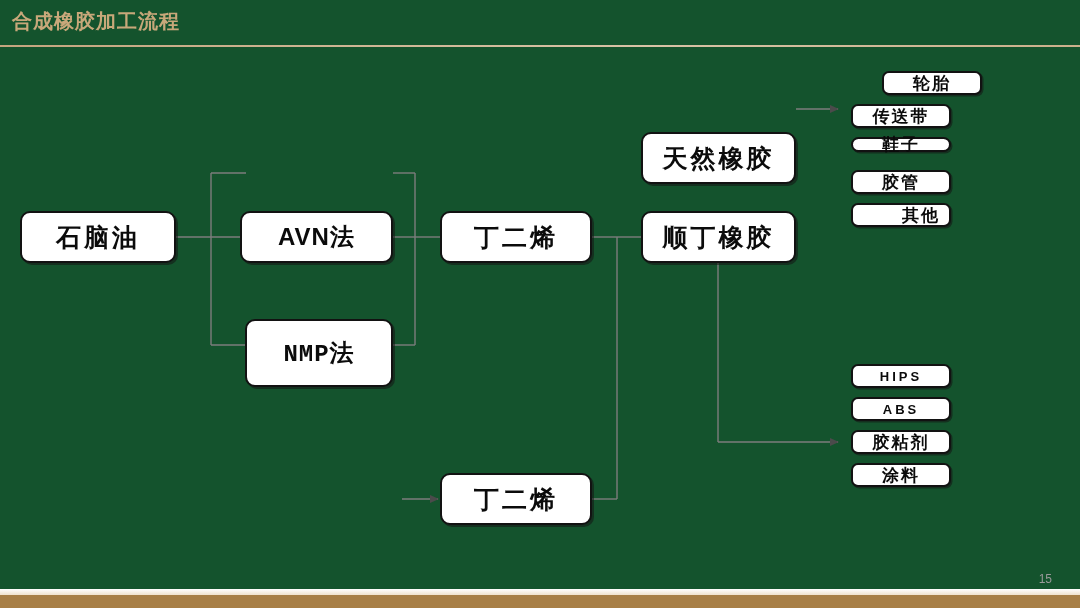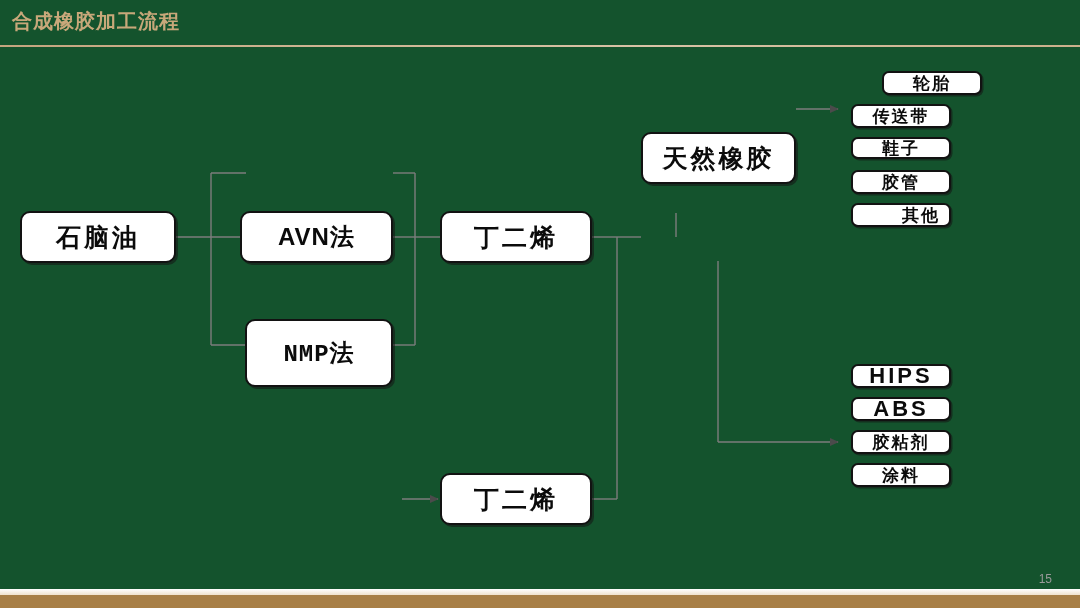--- a/index.html
+++ b/index.html
@@ -141,21 +141,21 @@
   }
   .node.prod {
     font-size: 17px;
     letter-spacing: 2px;
     border-width: 2px;
     border-radius: 7px;
     box-shadow: 1.5px 1.5px 0 0 rgba(20,20,20,0.55);
   }
   .node.prod.latin-small {
     font-family: "Liberation Sans", sans-serif;
-    font-size: 22px;
+    font-size: 13px;
     letter-spacing: 3px;
   }
 </style>
 </head>
 <body>
 
 <div class="slide">
 
   <div class="slide-title">合成橡胶加工流程</div>
   <div class="header-rule"></div>
@@ -208,24 +208,25 @@
     <div class="node big" style="left:20px; top:165px; width:156px; height:52px;">石脑油</div>
 
     <div class="node latin" style="left:240px; top:165px; width:153px; height:52px;">AVN法</div>
     <div class="node latin" style="left:245px; top:273px; width:148px; height:68px;font-family:Liberation Mono, monospace;">NMP法</div>
 
     <div class="node big" style="left:440px; top:165px; width:152px; height:52px;">丁二烯</div>
 
     <div class="node big" style="left:440px; top:427px; width:152px; height:52px;">丁二烯</div>
 
     <div class="node big" style="left:641px; top:86px; width:155px; height:52px;">天然橡胶</div>
+    <div class="node big" style="left:641px; top:165px; width:155px; height:52px;">顺丁橡胶</div>
 
     <div class="node prod" style="left:851px; top:25px; width:100px; height:24px;margin-left:31px;">轮胎</div>
     <div class="node prod" style="left:851px; top:58px; width:100px; height:24px;">传送带</div>
-    <div class="node prod" style="left:851px; top:91px; width:100px; height:22px;">鞋子</div>
+    <div class="node prod" style="left:851px; top:91px; width:100px; height:15px;border-radius:9px;">鞋子</div>
     <div class="node prod" style="left:851px; top:124px; width:100px; height:24px;">胶管</div>
     <div class="node prod" style="left:851px; top:157px; width:100px; height:24px;padding-left:40px;">其他</div>
 
     <div class="node prod latin-small" style="left:851px; top:318px; width:100px; height:24px;">HIPS</div>
     <div class="node prod latin-small" style="left:851px; top:351px; width:100px; height:24px;">ABS</div>
     <div class="node prod" style="left:851px; top:384px; width:100px; height:24px;">胶粘剂</div>
     <div class="node prod" style="left:851px; top:417px; width:100px; height:24px;">涂料</div>
 
   </div>
 

